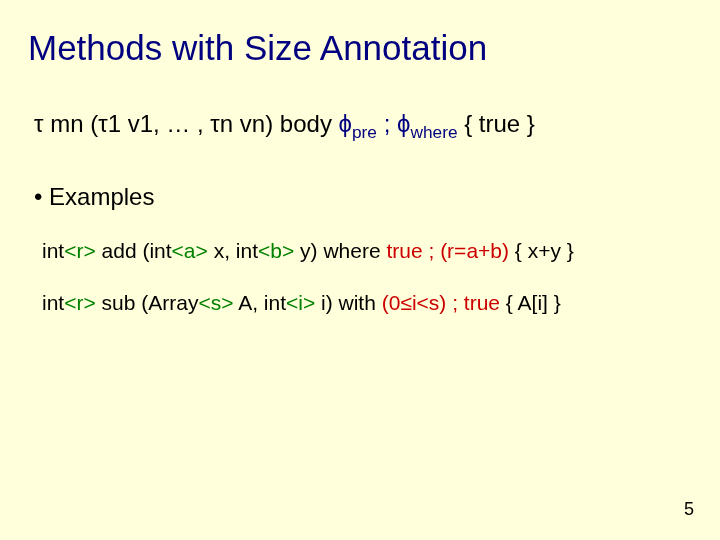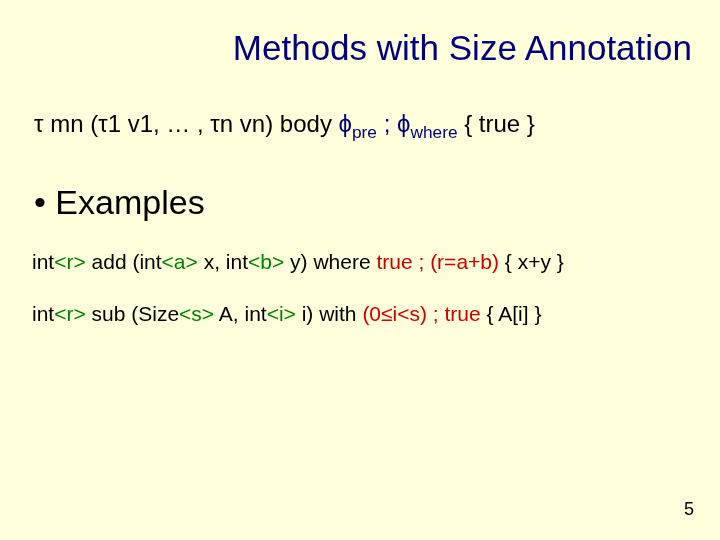--- a/index.html
+++ b/index.html
@@ -13,43 +13,43 @@
     overflow: hidden;
   }
   .slide {
     position: relative;
     width: 720px;
     height: 540px;
     box-sizing: border-box;
     padding: 20px 28px 20px 28px;
   }
   .title {
-    text-align: right;
+    text-align: left;
     font-size: 35px;
     color: #000080;
     margin-top: 8px;
     margin-bottom: 42px;
   }
   .sig {
     font-size: 24px;
     color: #000;
     margin: 8px 0 40px 6px;
   }
   .sub {
     font-size: 0.72em;
     vertical-align: sub;
     color: #000080;
   }
   .bullet {
-    font-size: 34px;
+    font-size: 24px;
     margin: 0 0 28px 6px;
   }
   .ex {
     font-size: 21px;
-    margin: 8px 0 28px 4px;
+    margin: 8px 0 28px 14px;
   }
   .green { color: #008000; }
   .red   { color: #cc0000; }
   .navy  { color: #000080; }
   .pagenum {
     position: absolute;
     right: 26px;
     bottom: 20px;
     font-size: 18px;
     font-family: Arial, sans-serif;
@@ -67,18 +67,18 @@
     <span>τ</span><span> mn (</span><span>τ1 v1, … , τn vn</span><span>) body </span><span class="navy"><span>ϕ</span><span class="sub">pre</span></span><span class="navy"> ; </span><span class="navy"><span>ϕ</span><span class="sub">where</span></span><span> { true }</span>
   </div>
 
   <div class="bullet">• Examples</div>
 
   <div class="ex">
     <span>int</span><span class="green">&lt;r&gt;</span><span> add (int</span><span class="green">&lt;a&gt;</span><span> x, int</span><span class="green">&lt;b&gt;</span><span> y) where </span><span class="red">true ; (r=a+b)</span><span> { x+y }</span>
   </div>
 
   <div class="ex">
-    <span>int</span><span class="green">&lt;r&gt;</span><span> sub (Size</span><span class="green">&lt;s&gt;</span><span> A, int</span><span class="green">&lt;i&gt;</span><span> i) with </span><span class="red">(0≤i&lt;s) ; true</span><span> { A[i] }</span>
+    <span>int</span><span class="green">&lt;r&gt;</span><span> sub (Array</span><span class="green">&lt;s&gt;</span><span> A, int</span><span class="green">&lt;i&gt;</span><span> i) with </span><span class="red">(0≤i&lt;s) ; true</span><span> { A[i] }</span>
   </div>
 
   <div class="pagenum">5</div>
 
 </div>
 
 </body></html>

